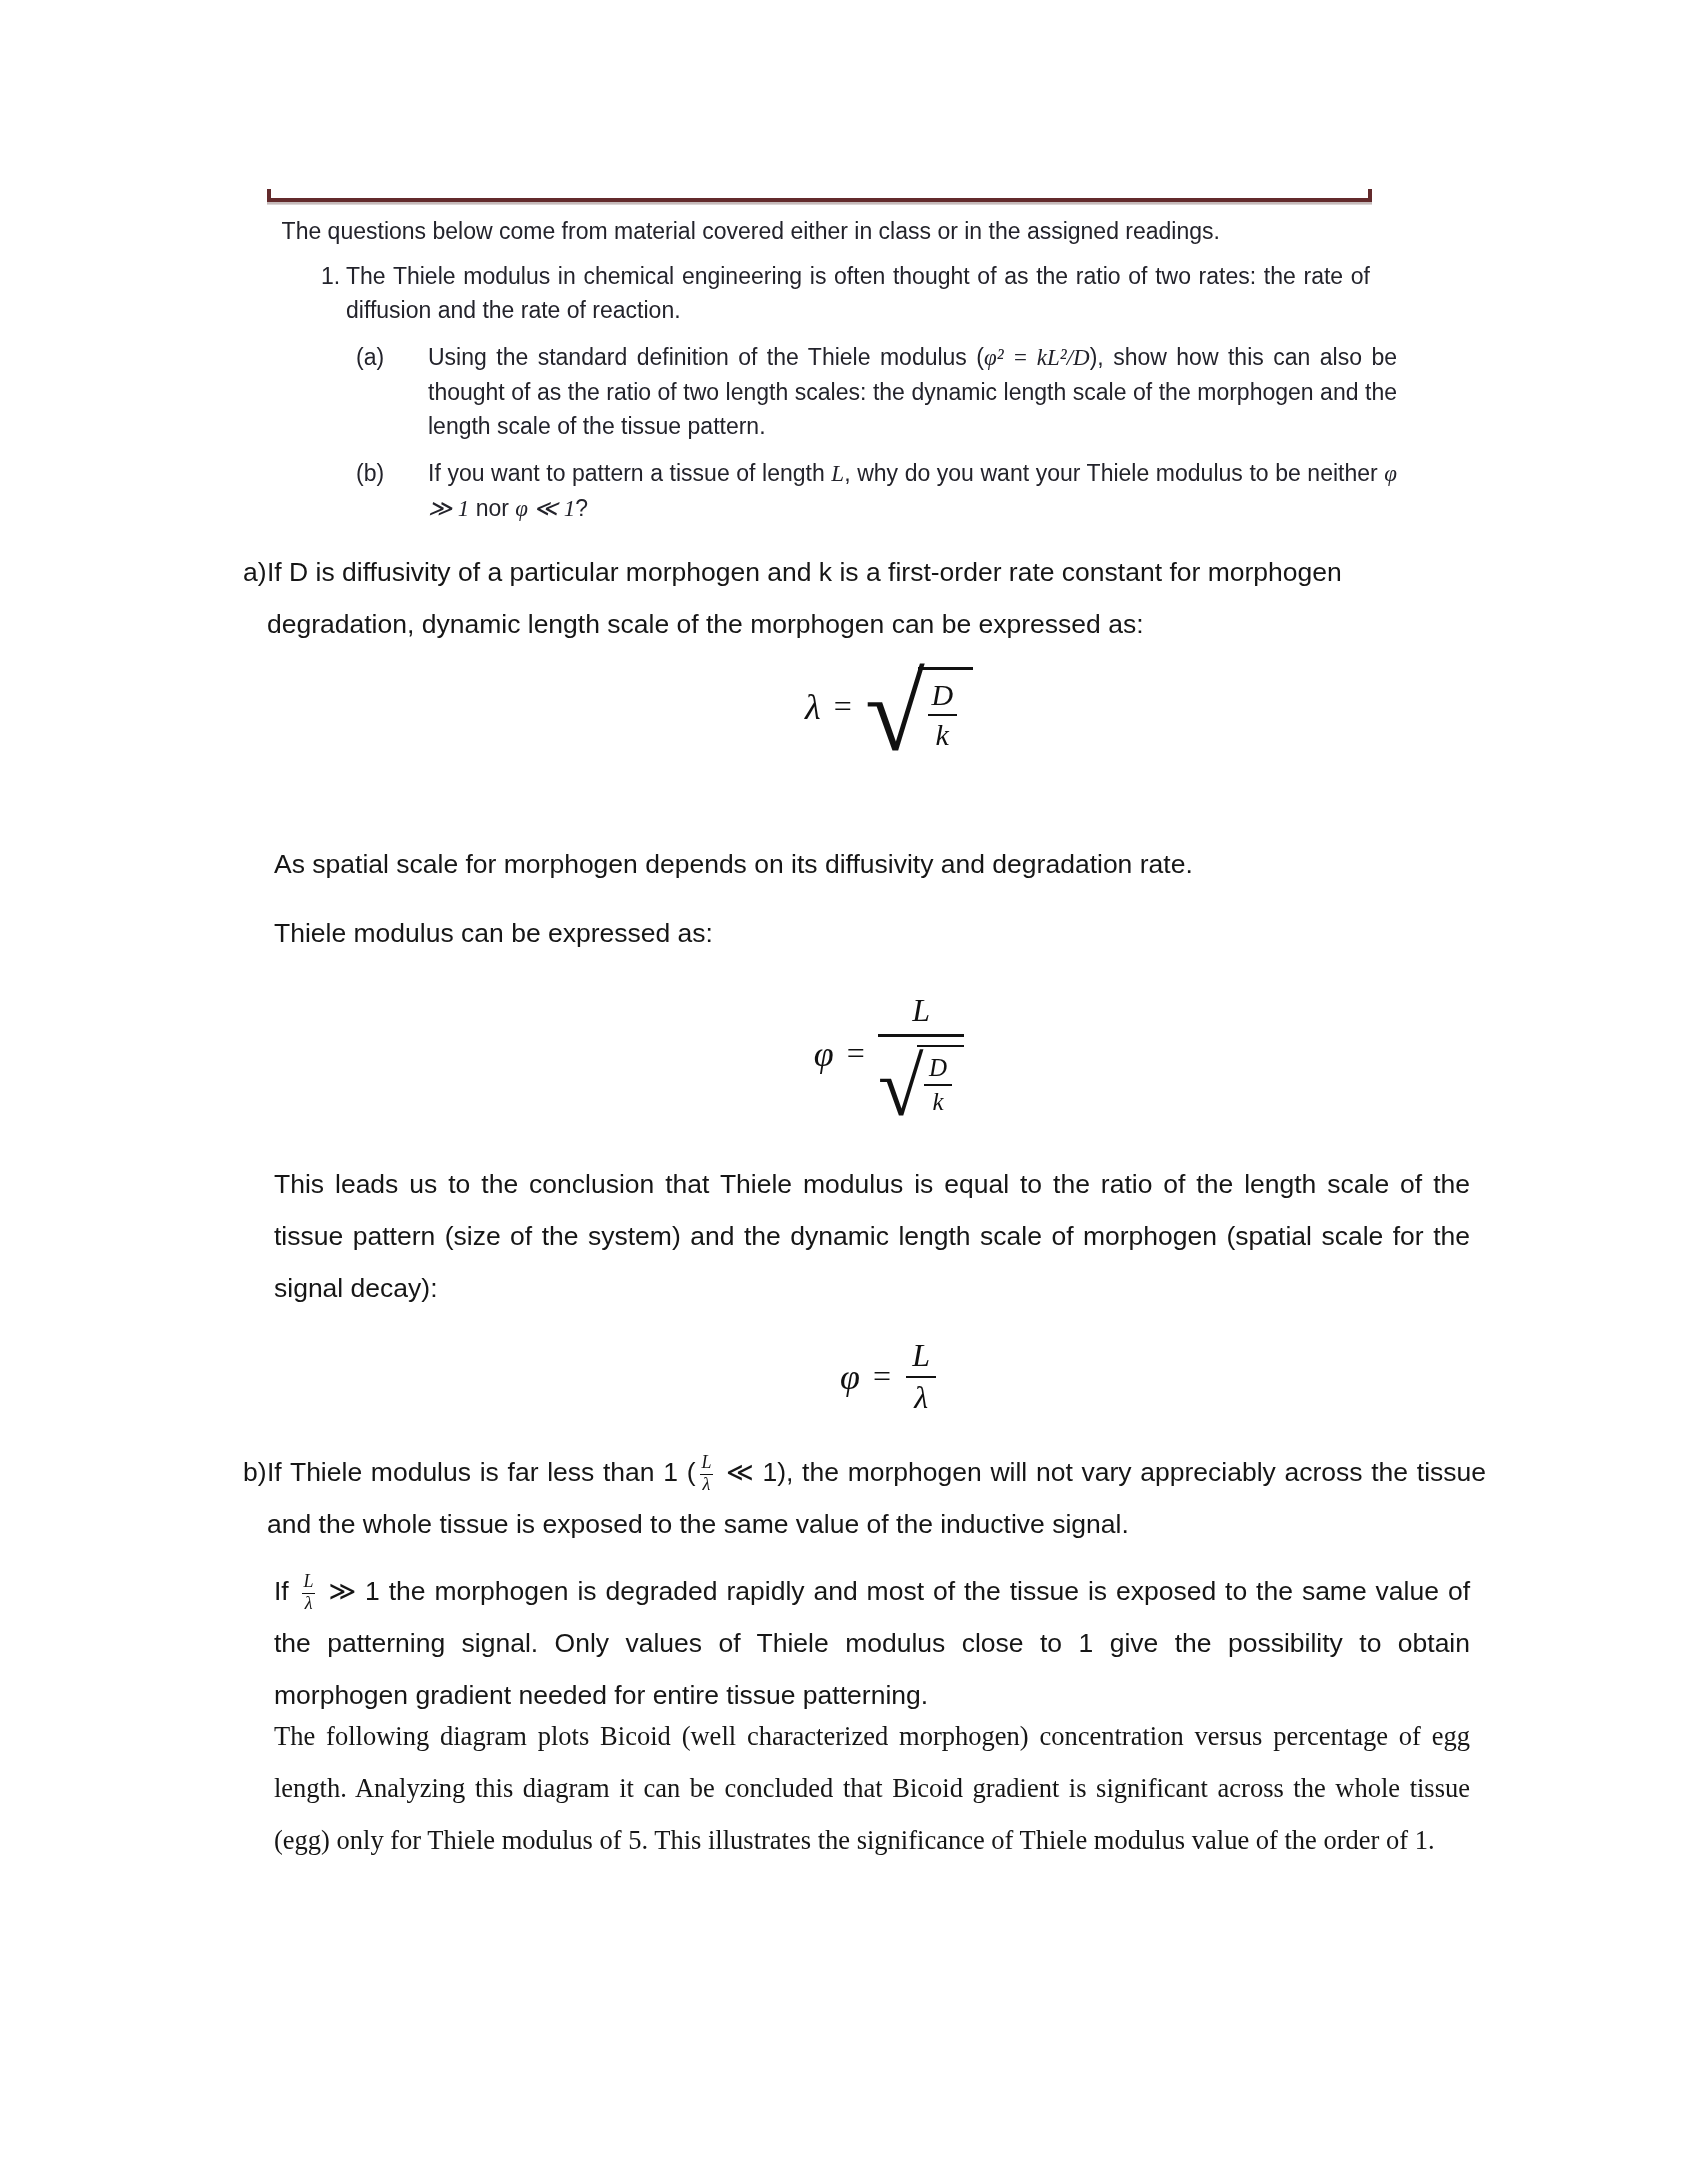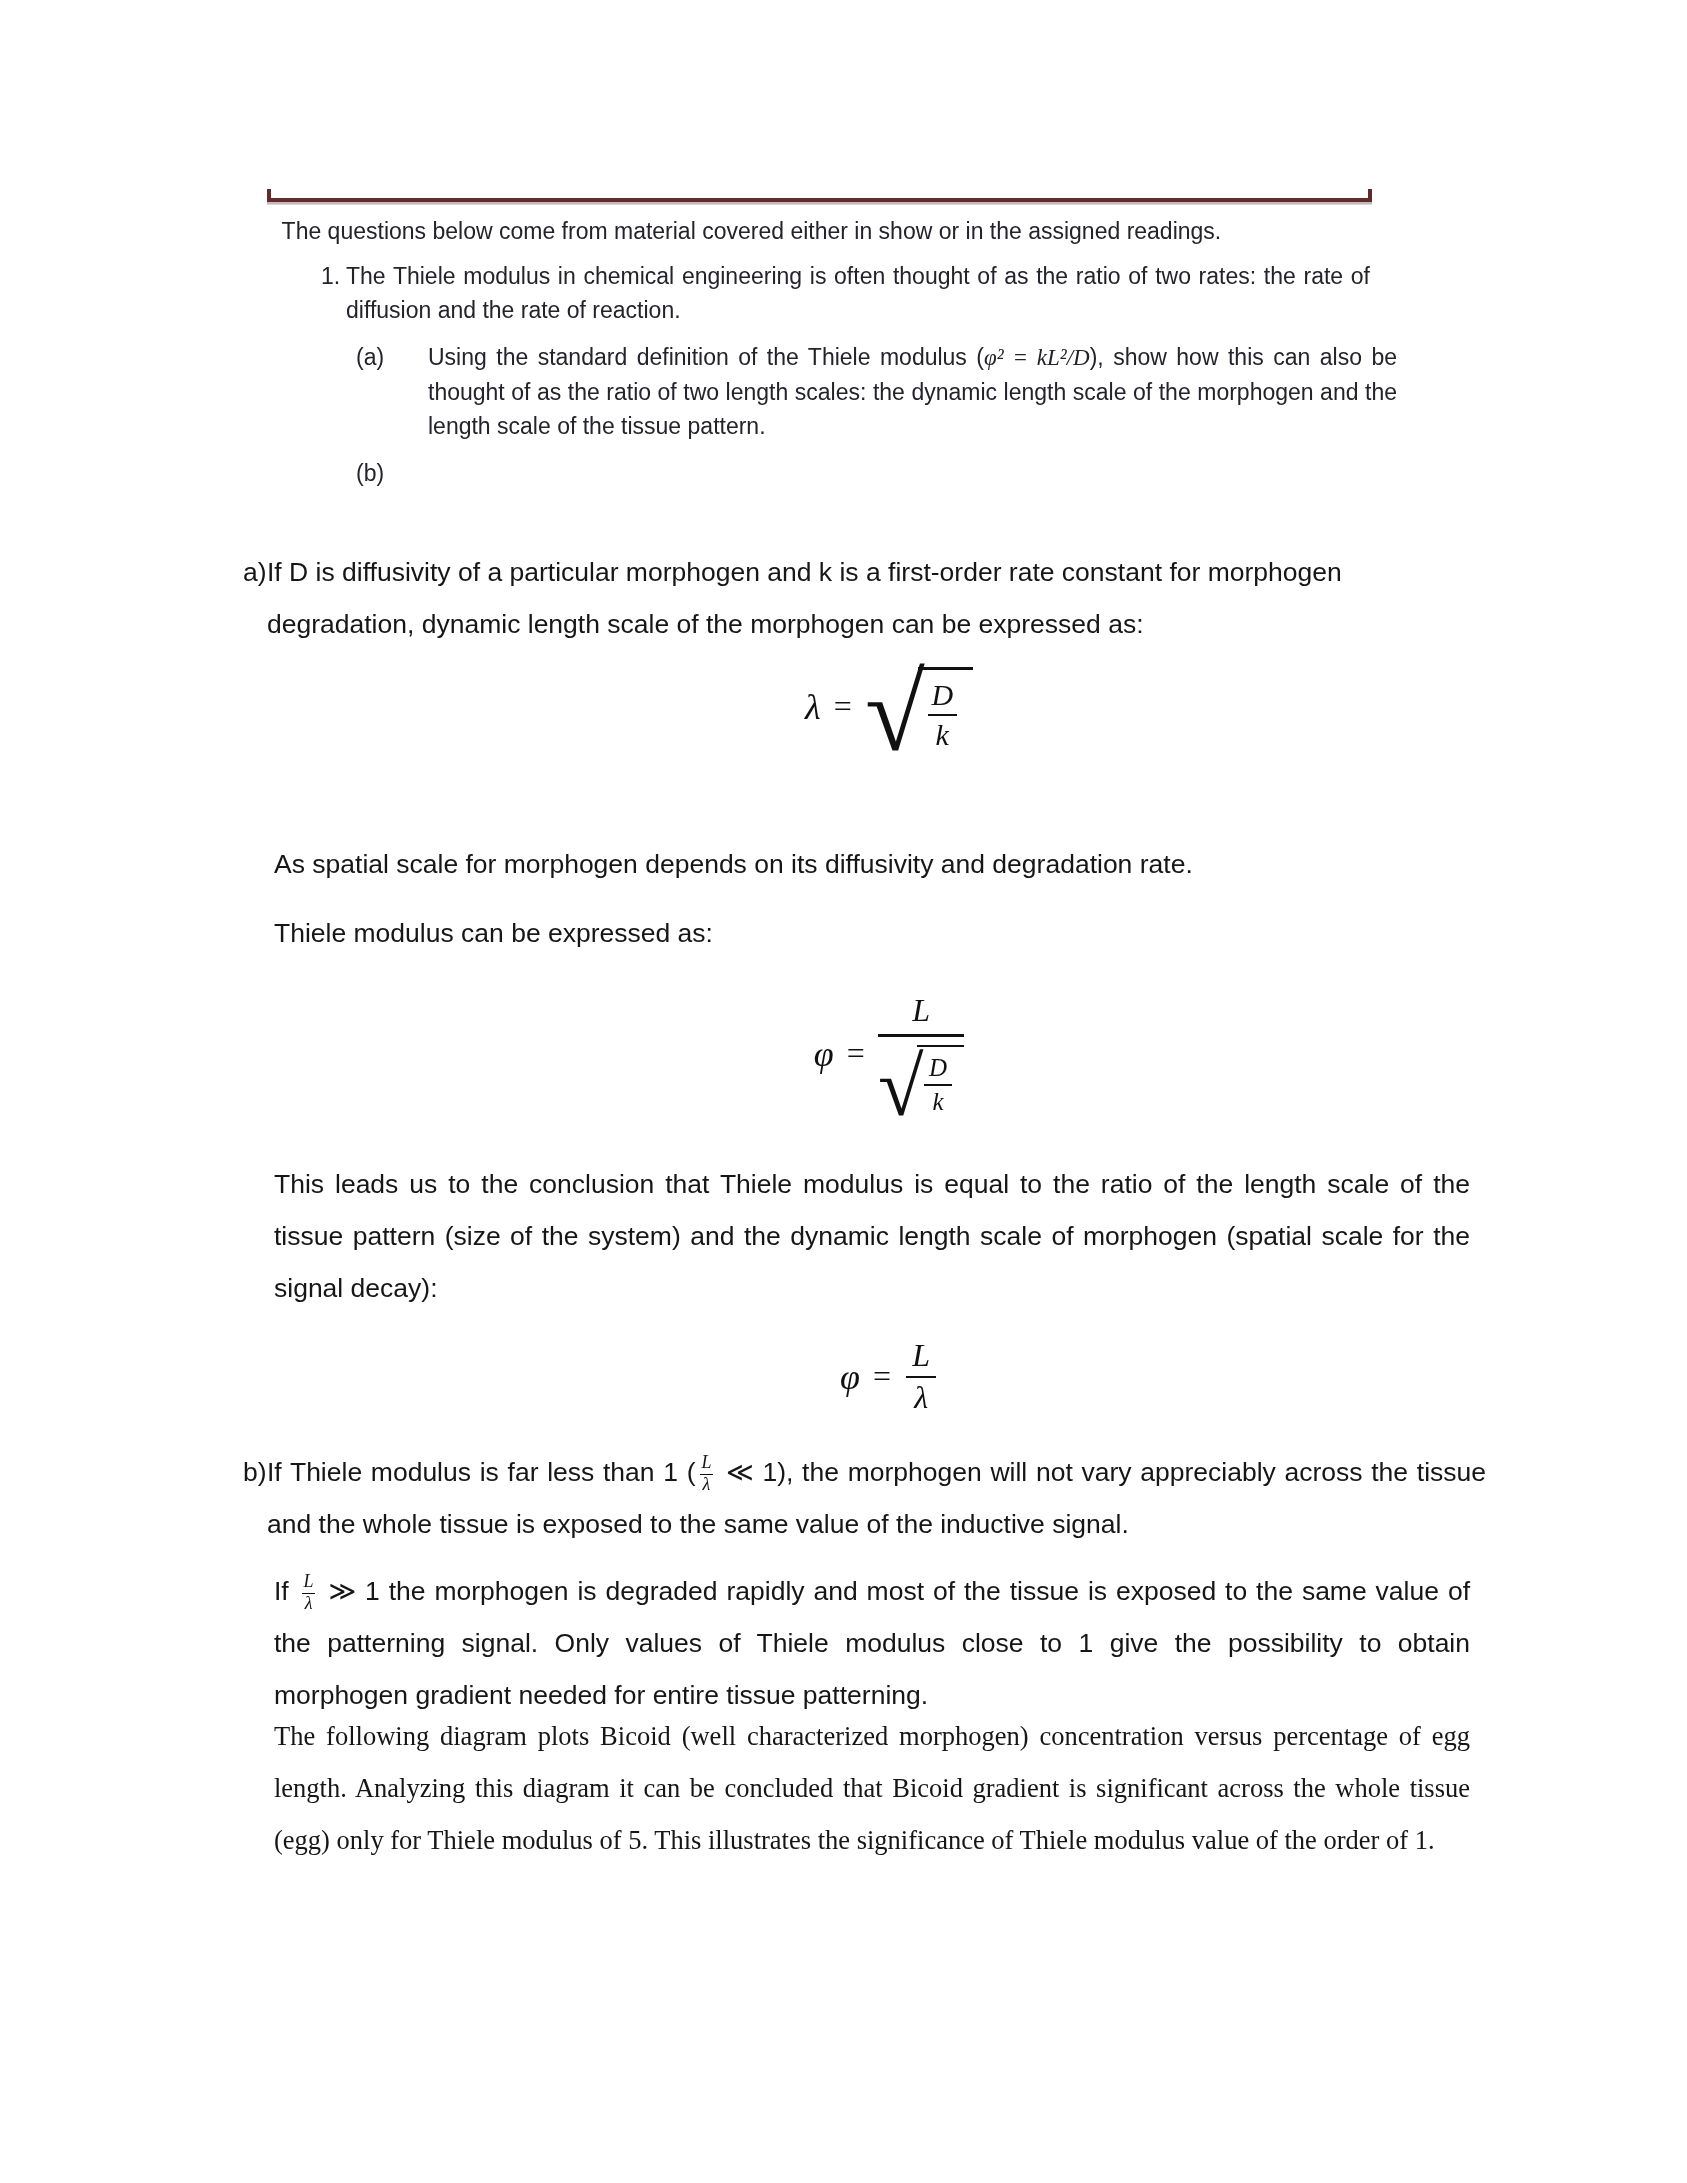--- a/index.html
+++ b/index.html
@@ -85,34 +85,35 @@
     font-size: 18px; line-height: 1.08; vertical-align: middle; margin: 0 3.3px;
   }
   .ifrac .n { padding: 0 2.6px 0.7px; }
   .ifrac .d { border-top: 1.3px solid #111; padding: 0.7px 2.6px 0; }
 </style>
 </head>
 <body>
 
 <div class="qbox">
   <div class="qrule"></div>
-  <div class="q-intro">The questions below come from material covered either in show or in the assigned readings.</div>
+  <div class="q-intro">The questions below come from material covered either in class or in the assigned readings.</div>
 
   <div class="q-item">
     <span class="q-item-num">1.</span>
     <span class="q-item-text">The Thiele modulus in chemical engineering is often thought of as the ratio of two rates: the rate of diffusion and the rate of reaction.</span>
   </div>
 
   <div class="q-part">
     <span class="q-part-label">(a)</span>
     <span class="q-part-text"><span>Using the standard definition of the Thiele modulus (</span><span class="qmath">φ² = kL²/D</span><span>), show how this can also be thought of as the ratio of two length scales: the dynamic length scale of the morphogen and the length scale of the tissue pattern.</span></span>
   </div>
 
   <div class="q-part">
     <span class="q-part-label">(b)</span>
+    <span class="q-part-text"><span>If you want to pattern a tissue of length </span><span class="qmath">L</span><span>, why do you want your Thiele modulus to be neither </span><span class="qmath">φ ≫ 1</span><span> nor </span><span class="qmath">φ ≪ 1</span><span>?</span></span>
   </div>
 </div>
 
 <div class="ans" style="top:546px;">
   <span class="label">a)</span>
   <div class="text">If D is diffusivity of a particular morphogen and k is a first-order rate constant for morphogen degradation, dynamic length scale of the morphogen can be expressed as:</div>
 </div>
 
 <div class="formula" style="top:662px;">
   <span class="f-lhs">λ</span>

